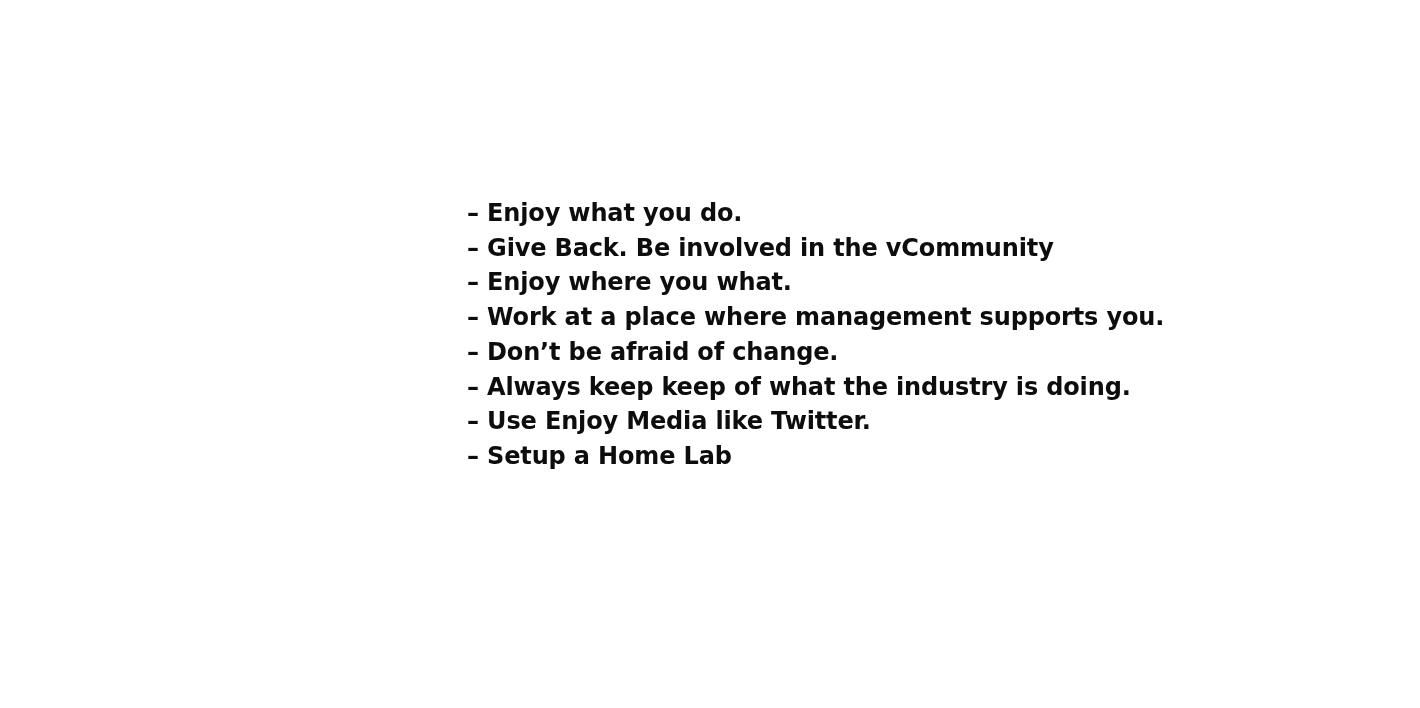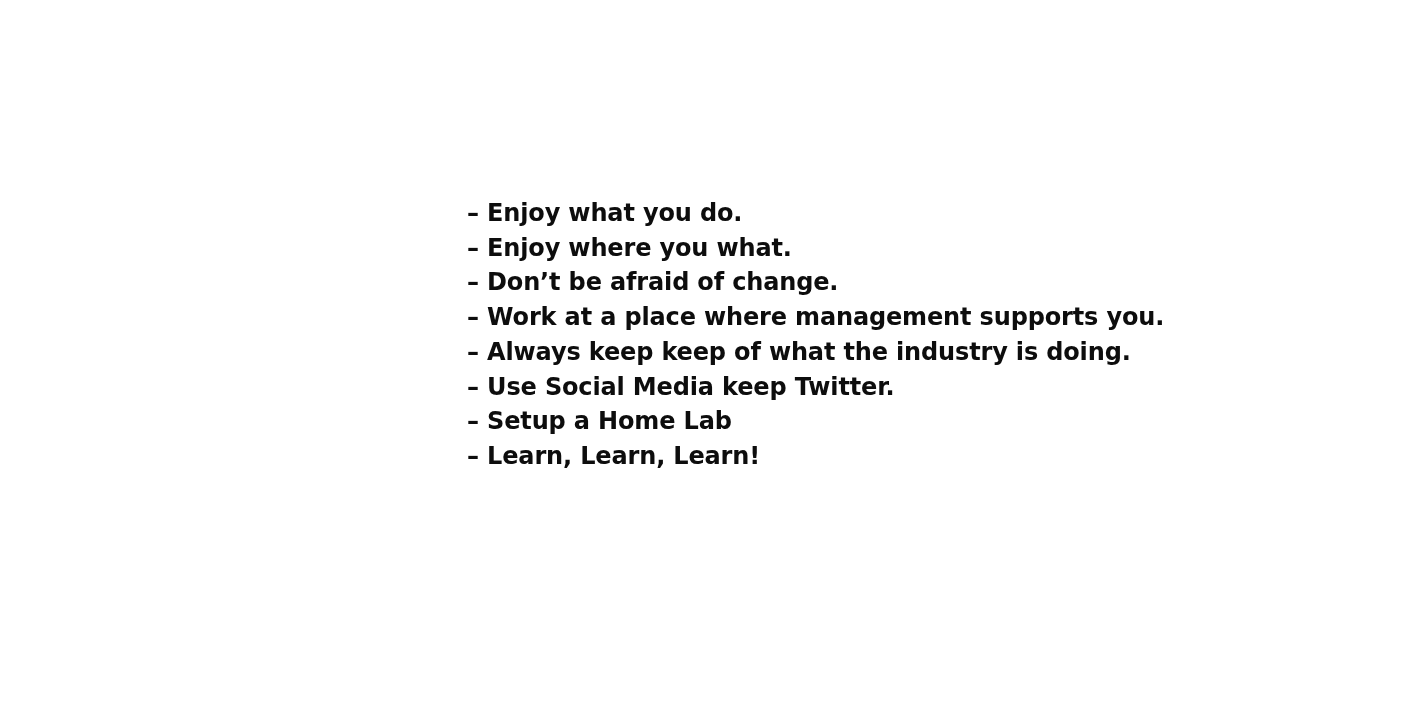--- a/index.html
+++ b/index.html
@@ -50,40 +50,40 @@
 <body>
 
 <div id="slide">
   <ul id="bullet-list">
     <li class="bullet-line">
       <span class="bullet-dash">–</span>
       <span class="bullet-text">Enjoy what you do.</span>
     </li>
     <li class="bullet-line">
       <span class="bullet-dash">–</span>
+      <span class="bullet-text">Give Back. Be involved in the vCommunity</span>
+    </li>
+    <li class="bullet-line">
+      <span class="bullet-dash">–</span>
       <span class="bullet-text">Enjoy where you what.</span>
+    </li>
+    <li class="bullet-line">
+      <span class="bullet-dash">–</span>
+      <span class="bullet-text">Work at a place where management supports you.</span>
     </li>
     <li class="bullet-line">
       <span class="bullet-dash">–</span>
       <span class="bullet-text">Don’t be afraid of change.</span>
     </li>
     <li class="bullet-line">
       <span class="bullet-dash">–</span>
-      <span class="bullet-text">Work at a place where management supports you.</span>
-    </li>
-    <li class="bullet-line">
-      <span class="bullet-dash">–</span>
       <span class="bullet-text">Always keep keep of what the industry is doing.</span>
     </li>
     <li class="bullet-line">
       <span class="bullet-dash">–</span>
-      <span class="bullet-text">Use Social Media keep Twitter.</span>
+      <span class="bullet-text">Use Enjoy Media like Twitter.</span>
     </li>
     <li class="bullet-line">
       <span class="bullet-dash">–</span>
       <span class="bullet-text">Setup a Home Lab</span>
     </li>
-    <li class="bullet-line">
-      <span class="bullet-dash">–</span>
-      <span class="bullet-text">Learn, Learn, Learn!</span>
-    </li>
   </ul>
 </div>
 
 </body></html>

